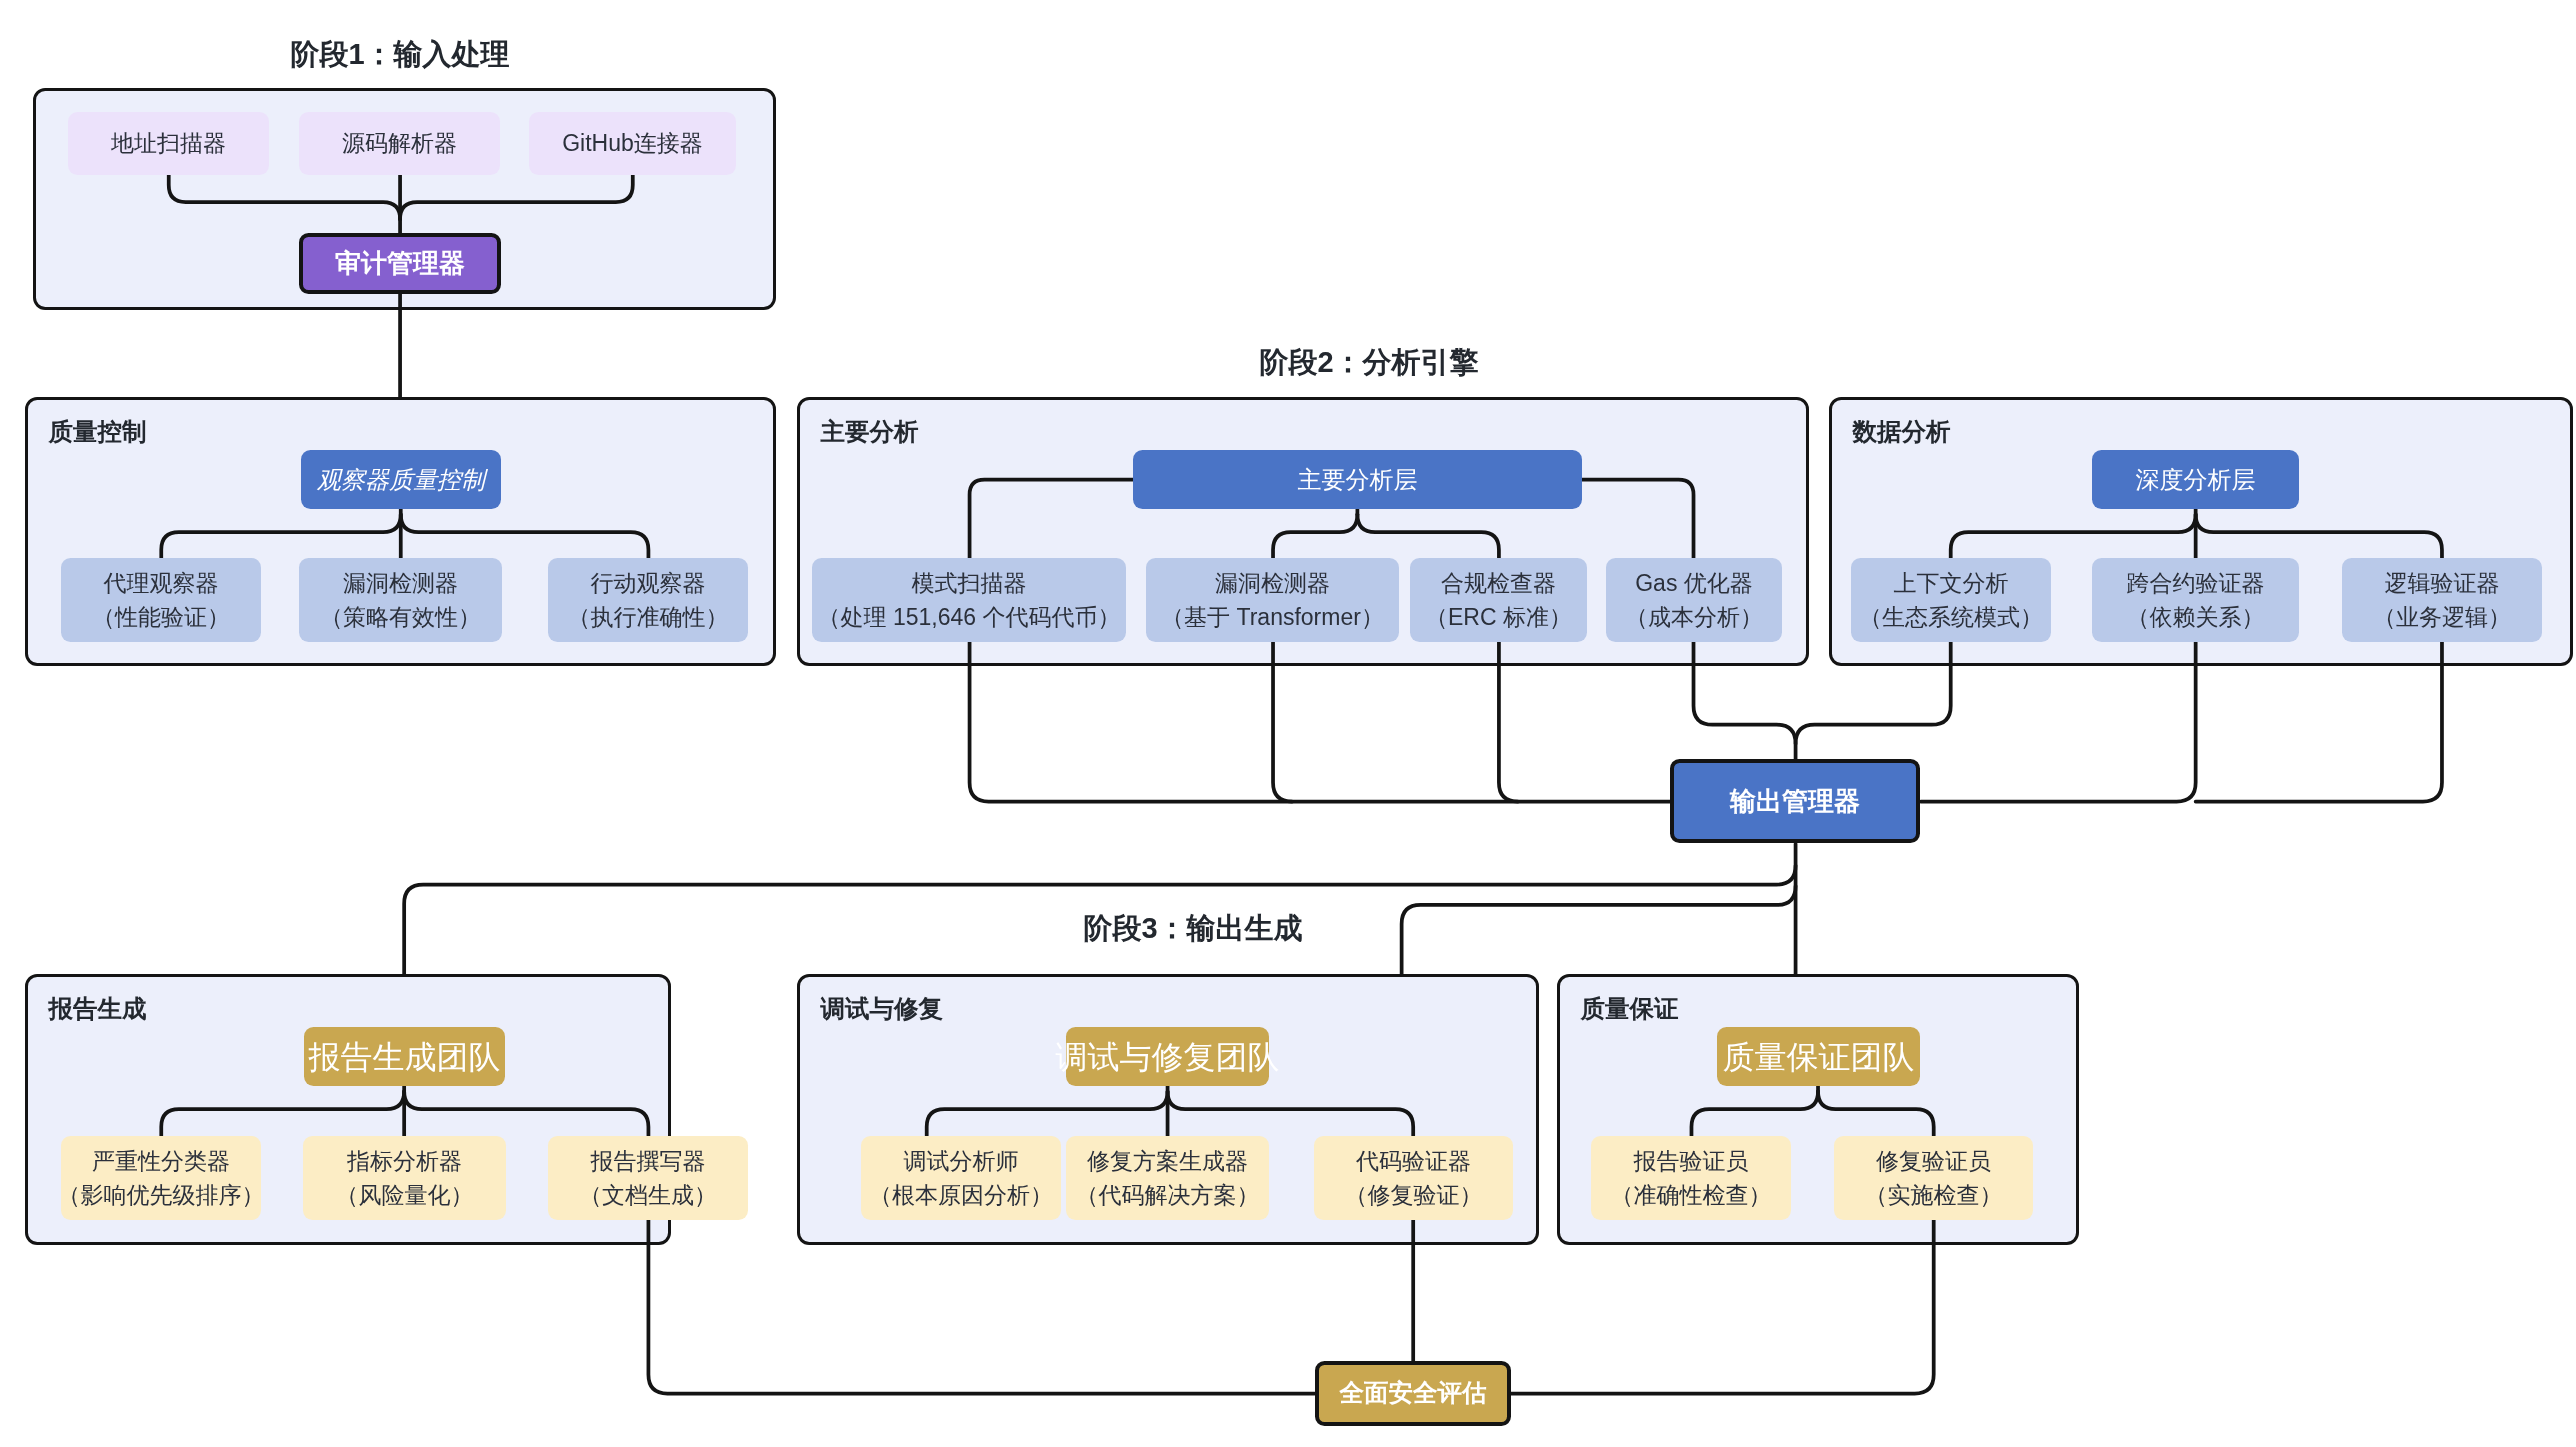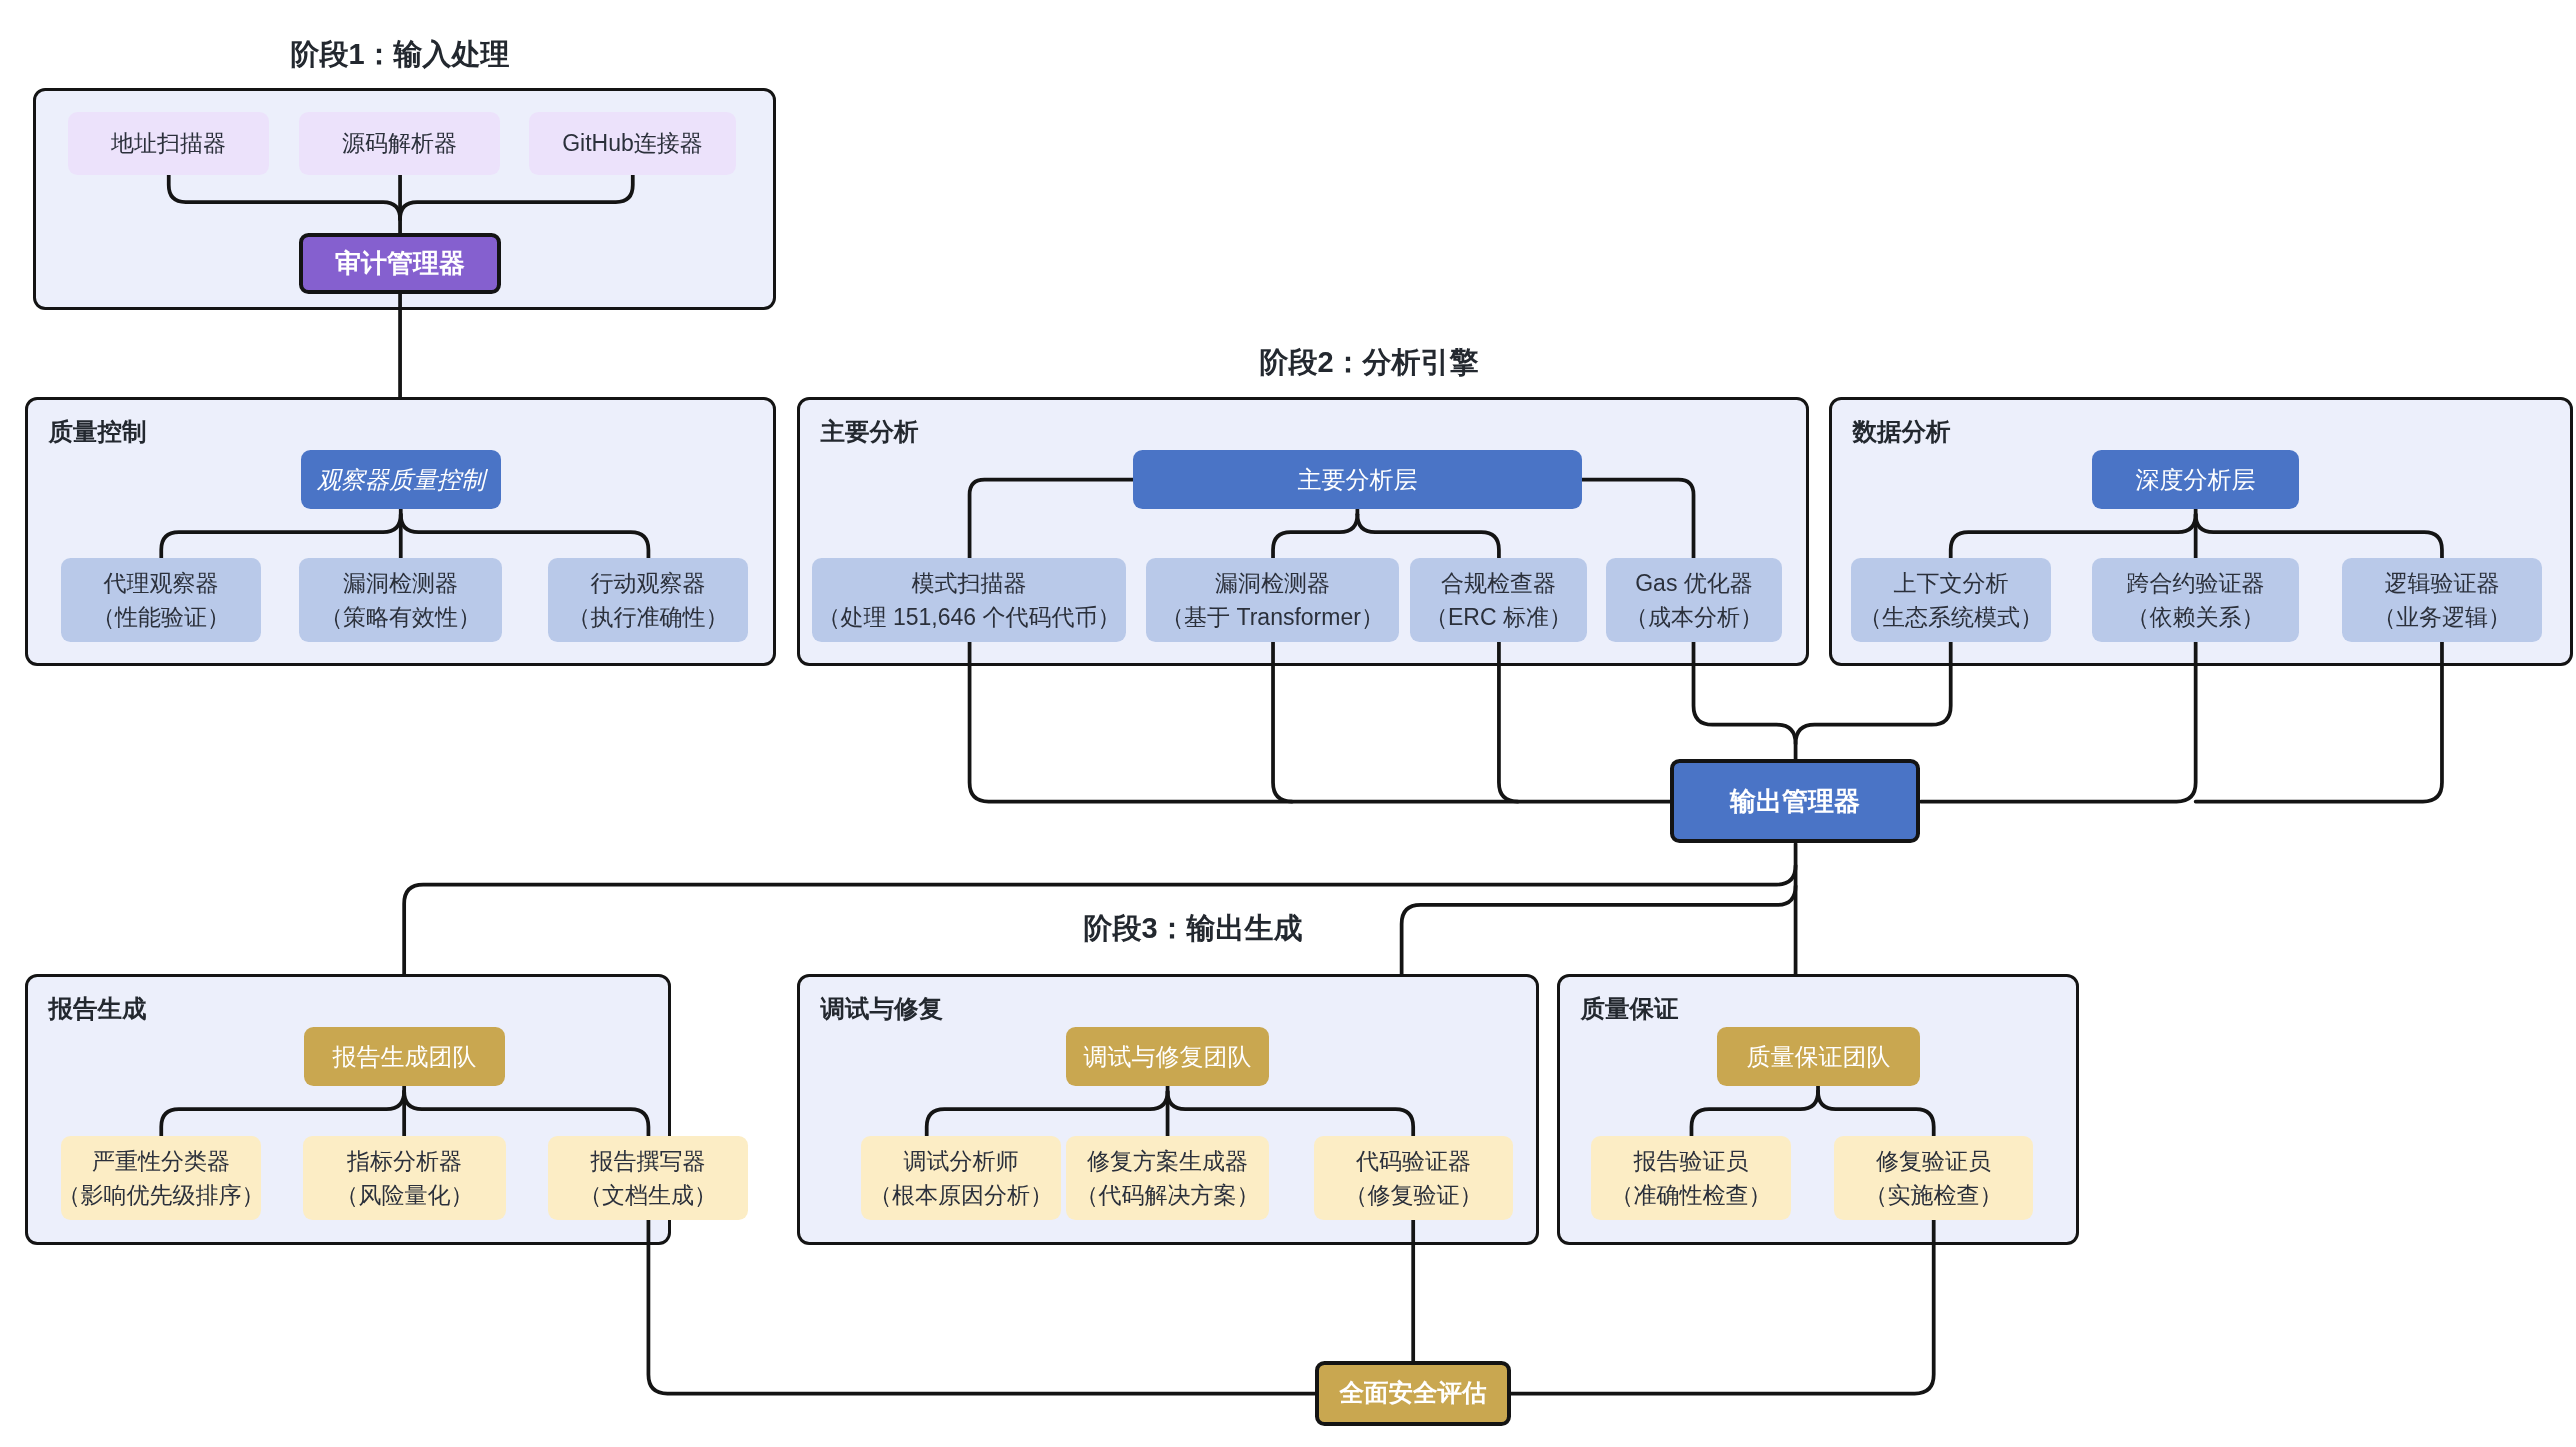--- a/index.html
+++ b/index.html
@@ -16,21 +16,21 @@
   .node{position:absolute;display:flex;flex-direction:column;align-items:center;justify-content:center;
         text-align:center;border-radius:9.5px;font-size:23px;line-height:1.5;color:var(--node-text);
         box-sizing:border-box;z-index:3;white-space:nowrap;}
   .purple-light{background:var(--purple-light);}
   .purple-solid{background:var(--purple-solid);border:4.1px solid var(--edge);color:#ffffff;
                 font-weight:bold;font-size:26px;}
   .blue-parent{background:var(--blue);color:#ffffff;font-size:24px;}
   .blue-light{background:var(--blue-light);}
   .blue-bordered{background:var(--blue);border:4.1px solid var(--edge);color:#ffffff;
                  font-weight:bold;font-size:26px;}
-  .gold-parent{background:var(--gold);color:#ffffff;font-size:24px;}
+  .gold-parent{background:var(--gold);color:#ffffff;font-size:32px;}
   .gold-light{background:var(--gold-light);}
   .gold-bordered{background:var(--gold);border:4.1px solid var(--edge);color:#ffffff;
                  font-weight:bold;font-size:24.5px;}
 </style>
 </head>
 <body>
 
 <div id="canvas">
 
   <div class="stage-title" style="left:400px;top:35px;">阶段1：输入处理</div>

